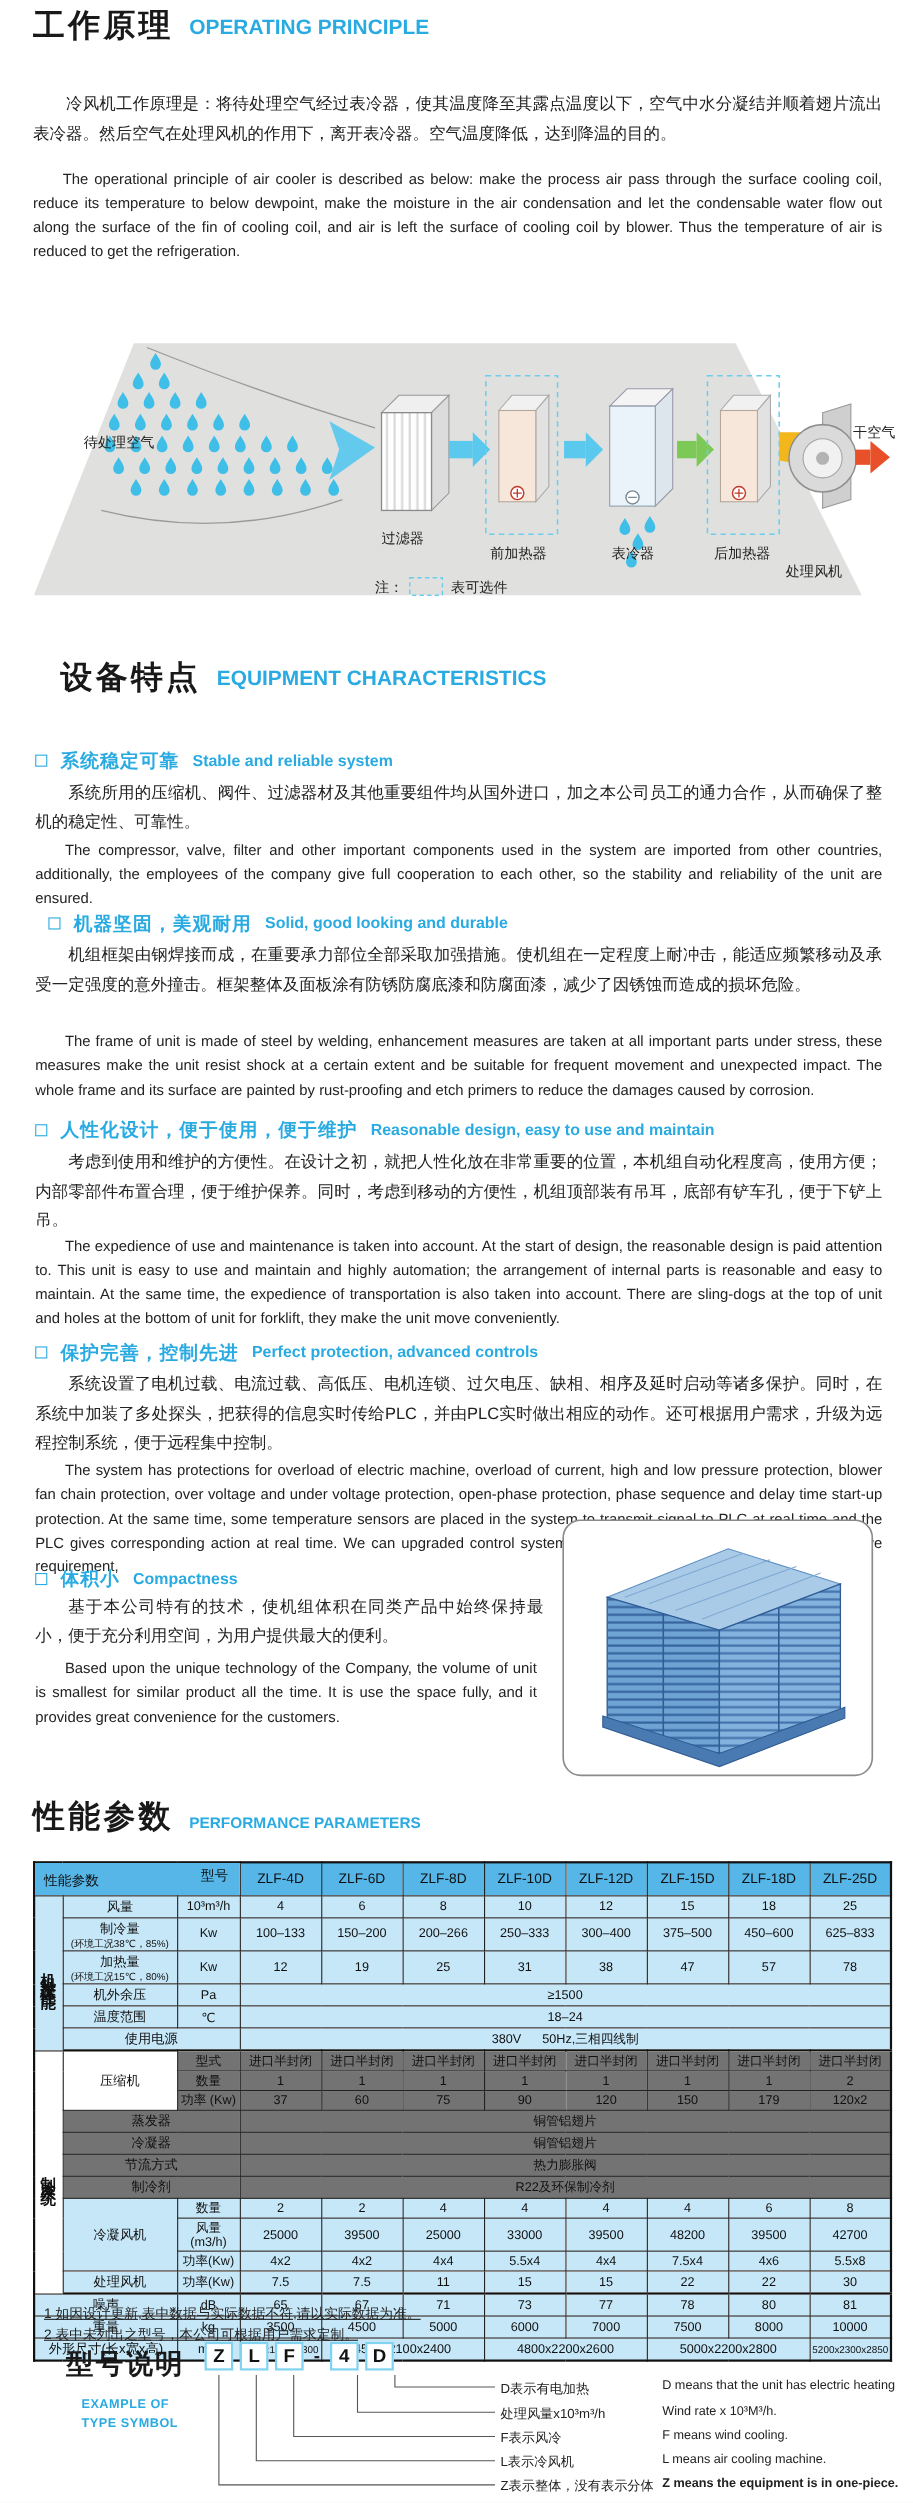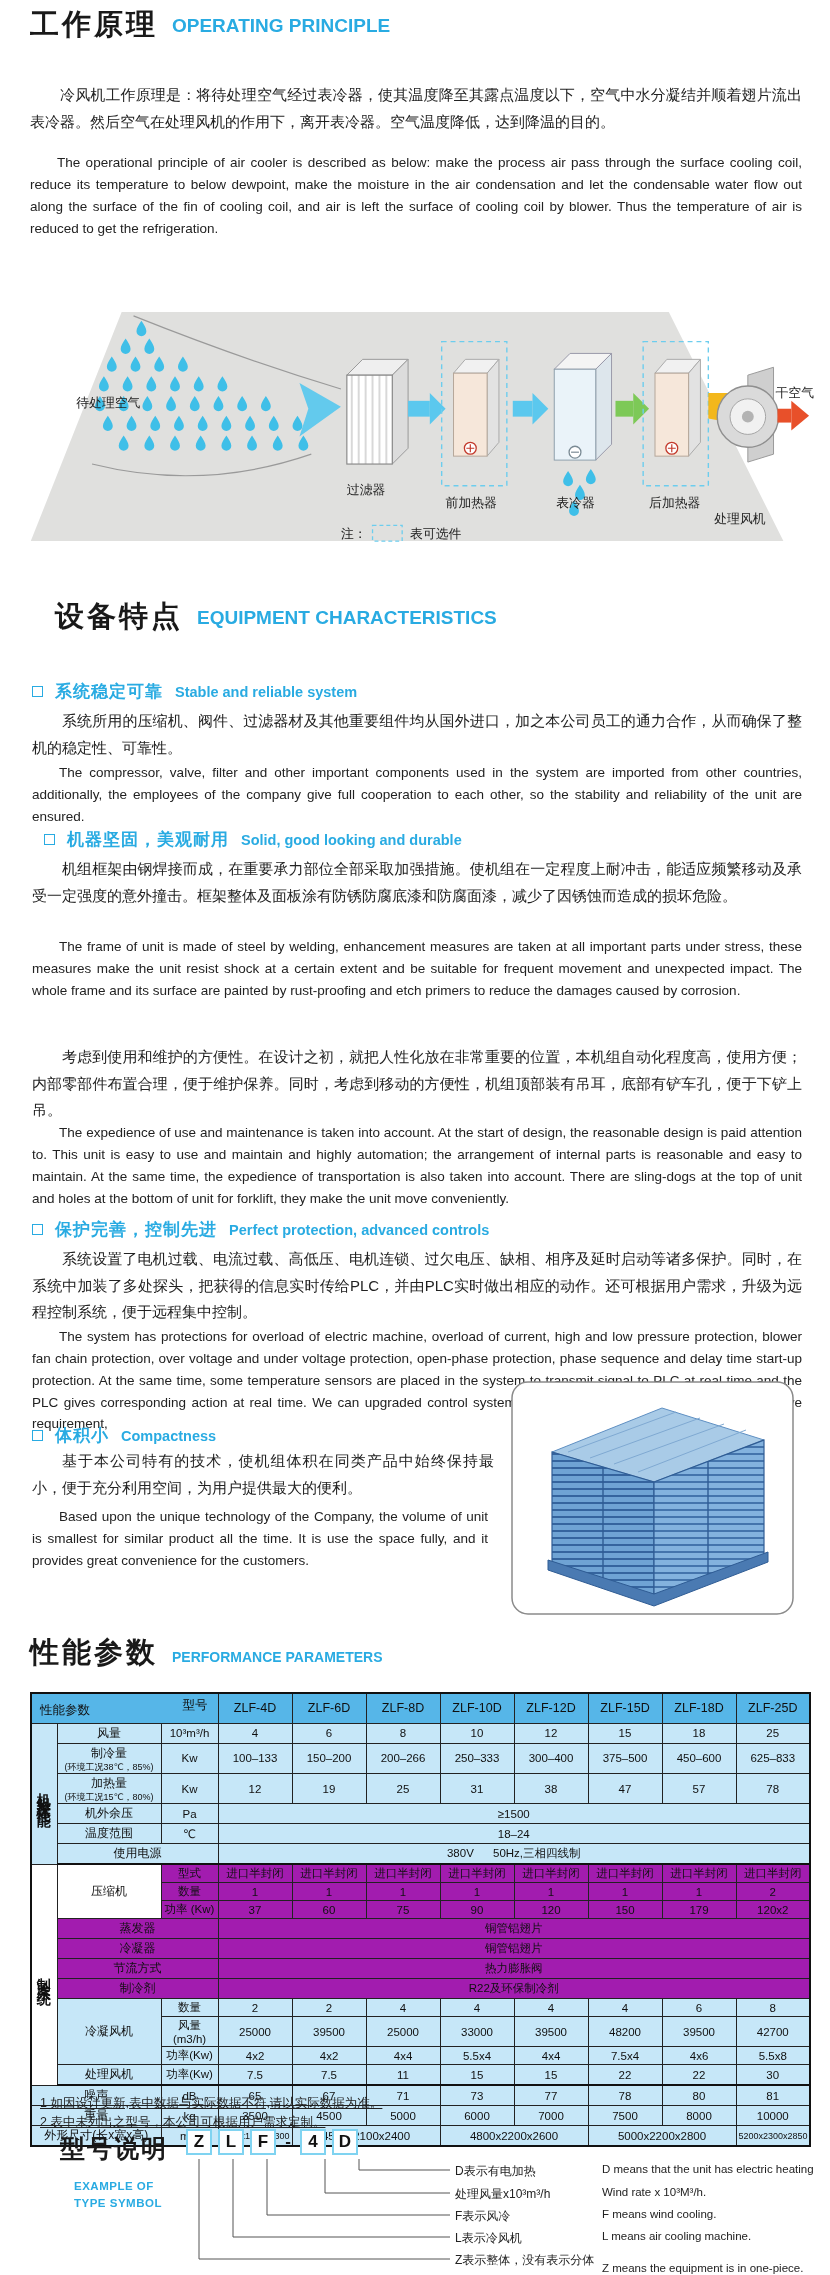--- a/index.html
+++ b/index.html
@@ -23,21 +23,21 @@
   .bullet { width:11px; height:11px; border:1.5px solid #29ABE2; margin-right:12px; flex:0 0 auto; }
   .sec-cn { font-size:17px; font-weight:bold; color:#29ABE2; letter-spacing:1px; }
   .sec-en { font-size:14.5px; font-weight:bold; color:#29ABE2; margin-left:12px; }
 
   
   table.ptable { border-collapse:collapse; width:779px; table-layout:fixed; border:2px solid #111; }
   .ptable th, .ptable td { border:1px solid #222; font-size:11.5px; padding:1px 2px; text-align:center; vertical-align:middle; font-weight:normal; color:#101010; height:17px; overflow:hidden; }
   .ptable tr.hdr th { height:30px; font-size:12.5px; }
   .ptable tr.hdr th, .r-blue { background:#56B6E8; }
   .ptable tr.r-light td, .ptable tr.r-light th { background:#C6E7F8; }
-  .ptable tr.r-white td, .ptable tr.r-white th { background:#a21caf; }
+  .ptable tr.r-white td, .ptable tr.r-white th { background:#737373; }
   .ptable .cell-light { background:#C6E7F8 !important; }
   .ptable .cell-white { background:#ffffff !important; }
   .ptable tr.sep td, .ptable tr.sep th { border-bottom:2px solid #111; }
   .ptable .vtext { writing-mode:vertical-rl; text-orientation:upright; font-weight:bold; font-size:14px; letter-spacing:4px; padding:2px 0; }
   .ptable .lbl { font-size:12px; }
   .ptable .sub { font-size:9px; line-height:1.15; }
   .ptable .small { font-size:9px; }
   .ptable .pre { white-space:pre; }
   .corner { position:relative; padding:0;
     background-image:linear-gradient(to bottom right, rgba(0,0,0,0) calc(50% - 0.7px), #111 calc(50% - 0.7px), #111 calc(50% + 0.7px), rgba(0,0,0,0) calc(50% + 0.7px));
@@ -219,20 +219,25 @@
   <div class="abs para-en indent" style="left:32px; top:762px; width:770px;">The compressor,  valve,  filter and other  important  components used  in the system  are imported  from other countries, additionally,  the employees  of the company  give full cooperation  to each other, so  the stability and reliability  of the unit are ensured.</div>
 
   <div class="abs sec-title" style="left:32px; top:828px;padding-left:12px;">
     <span class="bullet"></span>
     <span class="sec-cn">机器坚固，美观耐用</span>
     <span class="sec-en">Solid, good looking and durable</span>
   </div>
   <div class="abs para-cn indent" style="left:32px; top:856px; width:770px;">机组框架由钢焊接而成，在重要承力部位全部采取加强措施。使机组在一定程度上耐冲击，能适应频繁移动及承受一定强度的意外撞击。框架整体及面板涂有防锈防腐底漆和防腐面漆，减少了因锈蚀而造成的损坏危险。</div>
   <div class="abs para-en indent" style="left:32px; top:936px; width:770px;">The  frame  of  unit  is  made  of  steel  by  welding,  enhancement   measures   are  taken  at  all  important  parts  under stress,  these  measures   make  the  unit  resist  shock  at  a  certain  extent  and  be  suitable  for  frequent  movement   and unexpected  impact.   The  whole  frame   and  its  surface  are  painted  by  rust-proofing   and  etch  primers  to  reduce   the damages  caused  by corrosion.</div>
 
+  <div class="abs sec-title" style="left:32px; top:1016px;">
+    <span class="bullet"></span>
+    <span class="sec-cn">人性化设计，便于使用，便于维护</span>
+    <span class="sec-en">Reasonable design, easy to use and maintain</span>
+  </div>
   <div class="abs para-cn indent" style="left:32px; top:1044px; width:770px;">考虑到使用和维护的方便性。在设计之初，就把人性化放在非常重要的位置，本机组自动化程度高，使用方便；内部零部件布置合理，便于维护保养。同时，考虑到移动的方便性，机组顶部装有吊耳，底部有铲车孔，便于下铲上吊。</div>
   <div class="abs para-en indent" style="left:32px; top:1122px; width:770px;">The expedience  of  use and  maintenance  is taken into  account.  At the start  of design,  the reasonable  design is  paid attention to.  This unit is  easy to  use and  maintain and highly  automation;  the arrangement  of internal parts  is reasonable and easy to maintain. At the  same time, the expedience of  transportation is also taken  into account. There are sling-dogs at the top of unit and holes at the  bottom of unit for forklift, they  make the unit move conveniently.</div>
 
   <div class="abs sec-title" style="left:32px; top:1218px;">
     <span class="bullet"></span>
     <span class="sec-cn">保护完善，控制先进</span>
     <span class="sec-en">Perfect protection, advanced controls</span>
   </div>
   <div class="abs para-cn indent" style="left:32px; top:1246px; width:770px;">系统设置了电机过载、电流过载、高低压、电机连锁、过欠电压、缺相、相序及延时启动等诸多保护。同时，在系统中加装了多处探头，把获得的信息实时传给PLC，并由PLC实时做出相应的动作。还可根据用户需求，升级为远程控制系统，便于远程集中控制。</div>
   <div class="abs para-en indent" style="left:32px; top:1326px; width:770px;">The  system  has   protections   for  overload   of  electric  machine,   overload   of   current,  high   and  low  pressure protection,  blower  fan  chain   protection,  over   voltage  and  under  voltage   protection,  open-phase   protection,  phase sequence  and delay time  start-up  protection. At the same  time, some  temperature  sensors  are  placed in the system to transmit  signal  to PLC  at  real  time  and the  PLC  gives  corresponding  action  at  real  time.  We  can upgraded  control system to tekecommunications   while  customer's  have requirement,</div>
@@ -524,16 +529,16 @@
     </div>
     <div class="abs ts-cn" style="left:455px; top:37px;">D表示有电加热</div>
     <div class="abs ts-cn" style="left:455px; top:60px;">处理风量x10³m³/h</div>
     <div class="abs ts-cn" style="left:455px; top:82px;">F表示风冷</div>
     <div class="abs ts-cn" style="left:455px; top:104px;">L表示冷风机</div>
     <div class="abs ts-cn" style="left:455px; top:126px;">Z表示整体，没有表示分体</div>
     <div class="abs ts-en" style="left:602px; top:37px;">D means that the unit has electric heating</div>
     <div class="abs ts-en" style="left:602px; top:60px;">Wind rate x 10³M³/h.</div>
     <div class="abs ts-en" style="left:602px; top:82px;">F means wind cooling.</div>
     <div class="abs ts-en" style="left:602px; top:104px;">L means air cooling machine.</div>
-    <div class="abs ts-en" style="left:602px; top:136px;">Z means the equipment is in one-piece.</div>
+    <div class="abs ts-en" style="left:602px; top:126px;font-weight:bold;">Z means the equipment is in one-piece.</div>
   </div>
 
 </div>
 
 </body></html>

